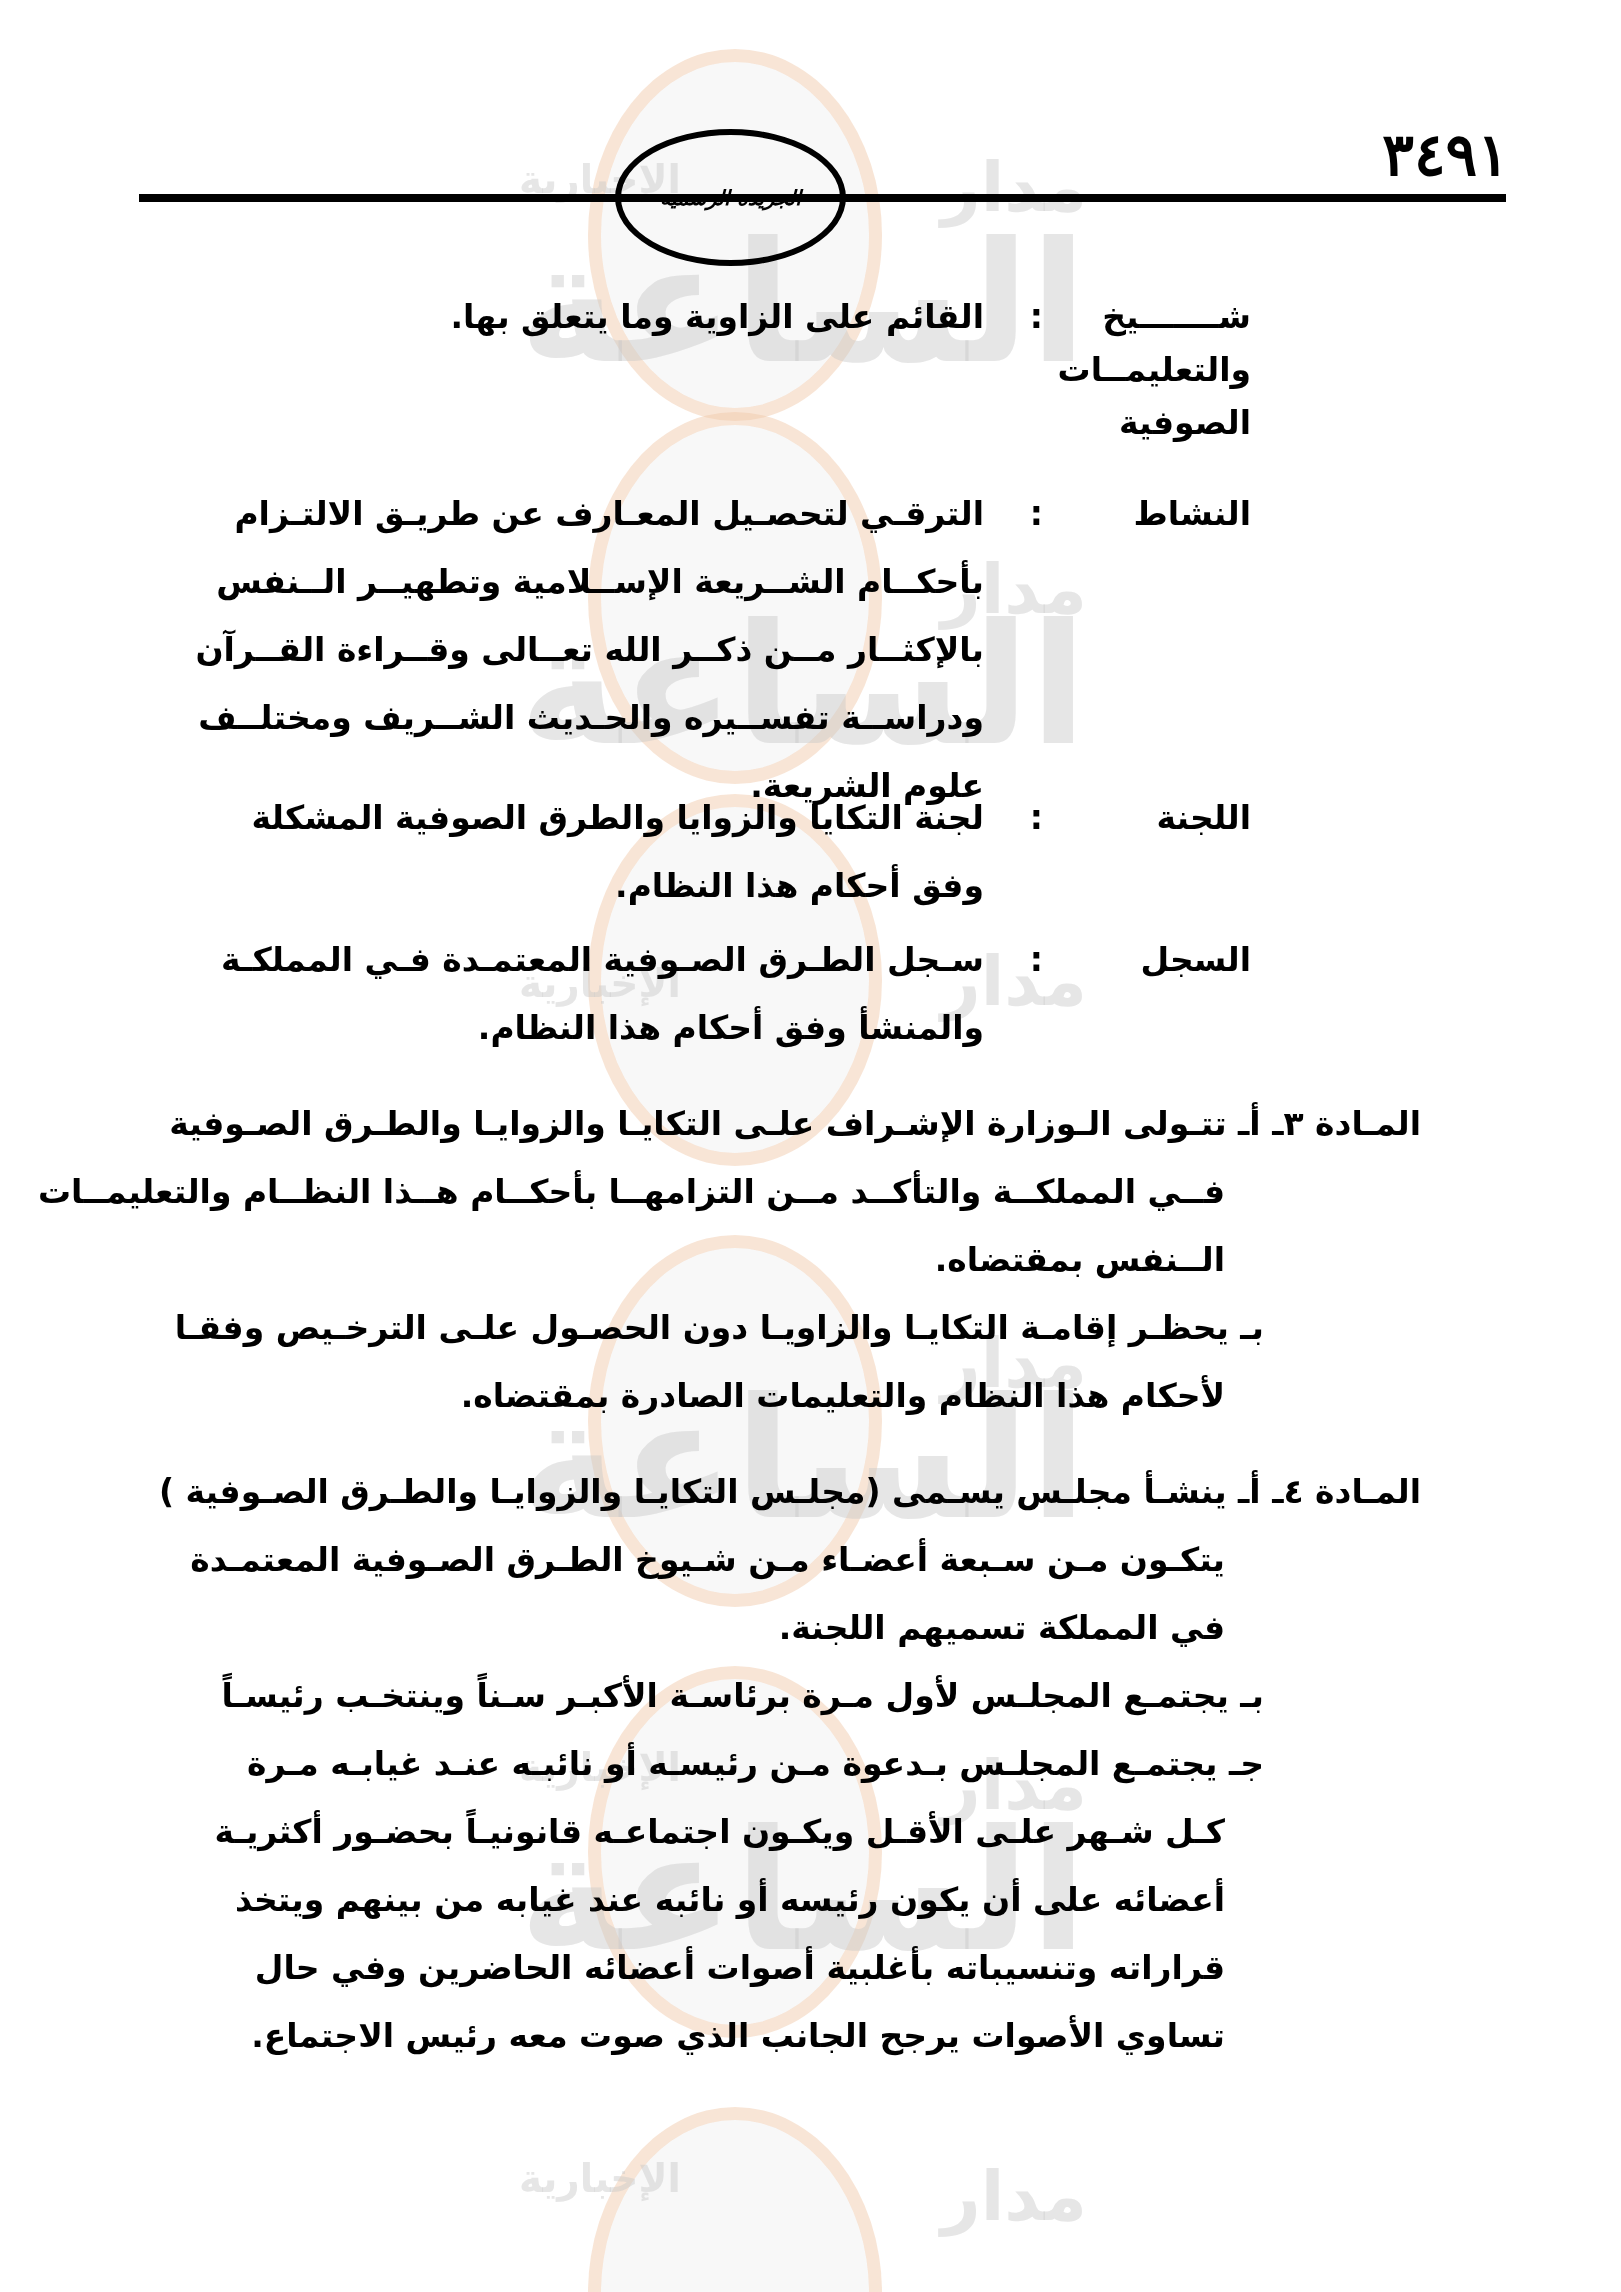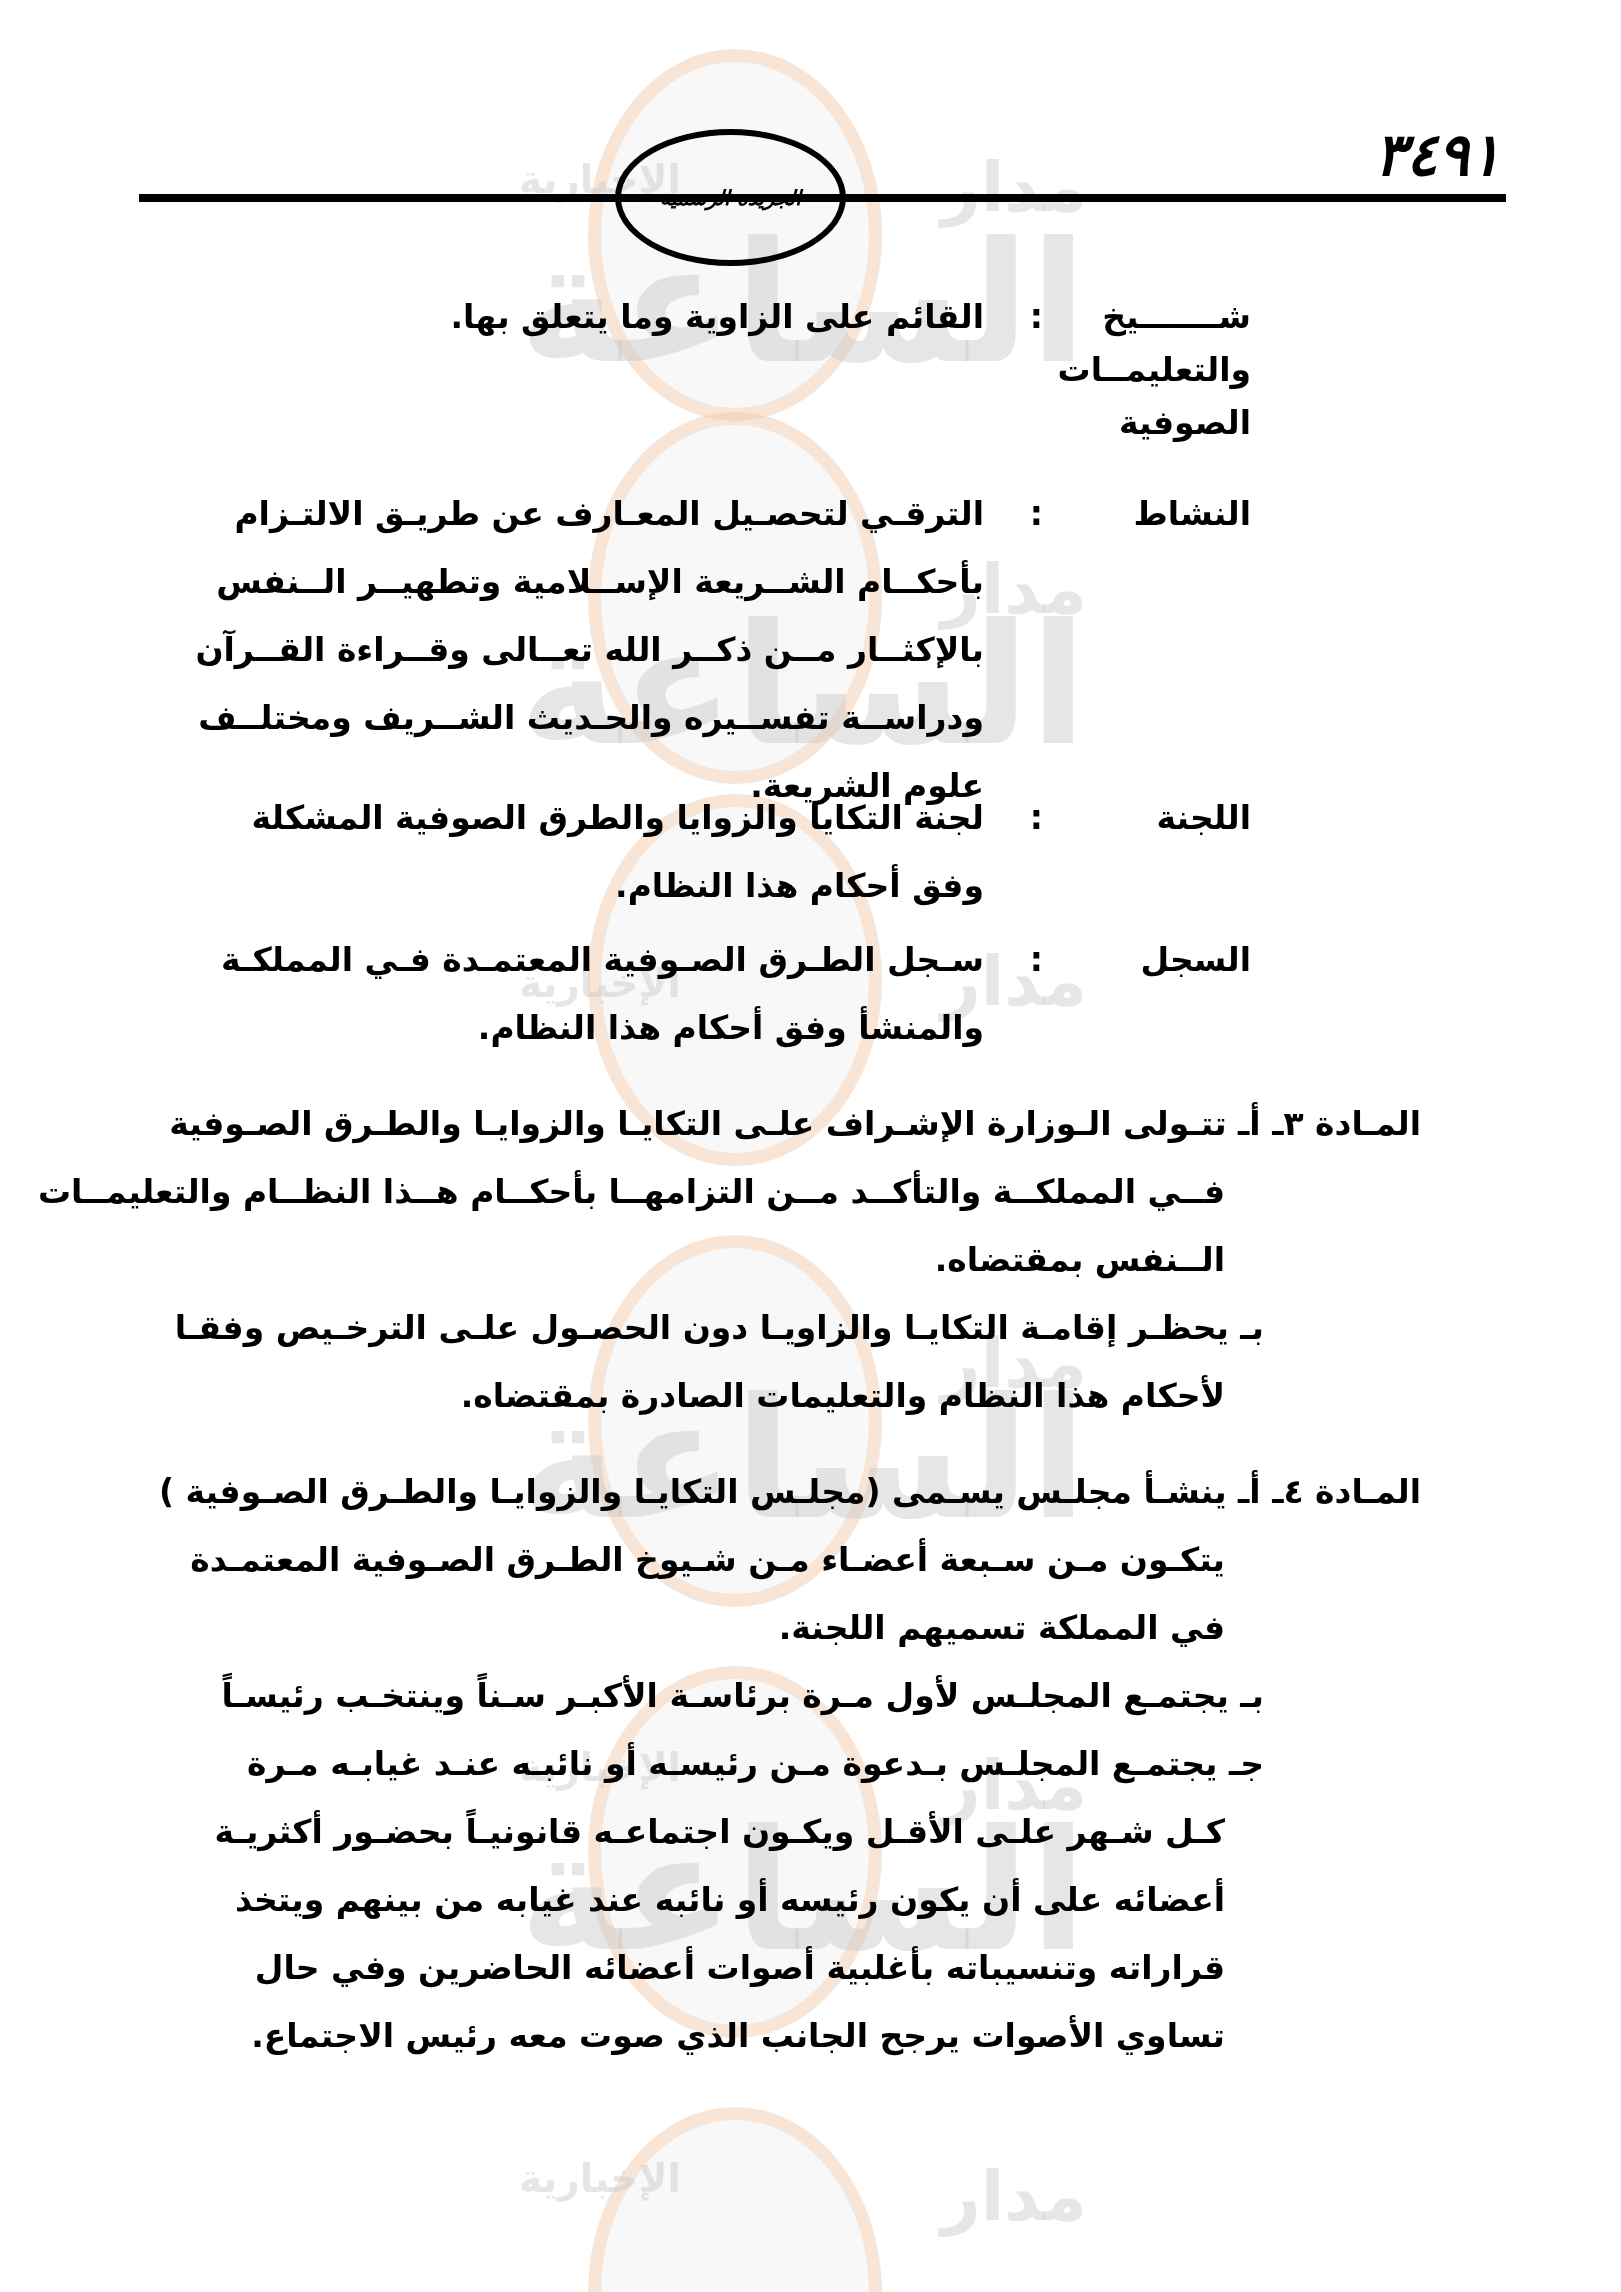--- a/index.html
+++ b/index.html
@@ -32,23 +32,23 @@
       position: absolute; left: 615px; top: 129px; width: 231px; height: 137px;
       border: 6.9px solid #000; border-radius: 50%; background: transparent;
       box-sizing: border-box; z-index: 2;
       display: flex; align-items: center; justify-content: center;
     }
     .header-ellipse span {
       font-family: "DejaVu Sans", sans-serif; font-weight: bold; font-size: 20.6px;
       direction: rtl; background: transparent; font-style: italic;
     }
     .page-number {
-      position: absolute; right: 120px; top: 125px; font-size: 59px;
+      position: absolute; right: 112px; top: 125px; font-size: 59px;
       font-family: "DejaVu Serif", serif; font-weight: bold; direction: rtl;
-      letter-spacing: 3.9px; z-index: 2; line-height: 1; font-style: italic;
+      letter-spacing: 3.9px; z-index: 2; line-height: 1;
     }
 
     
     .content { position: absolute; inset: 0; z-index: 3; direction: rtl; }
     .txt {
       font-family: "DejaVu Sans", sans-serif; font-weight: bold; font-size: 33px;
       line-height: 68px; text-align: justify; text-align-last: right;
     }
 
     .def { position: absolute; right: 370px; width: 1054px; }

